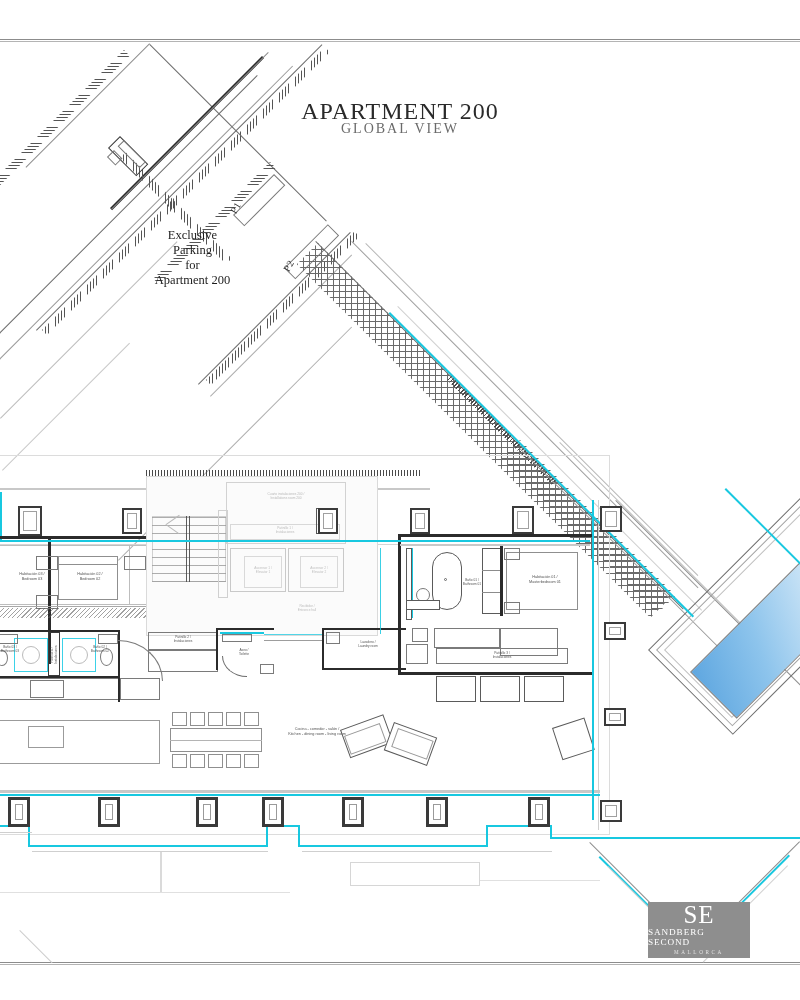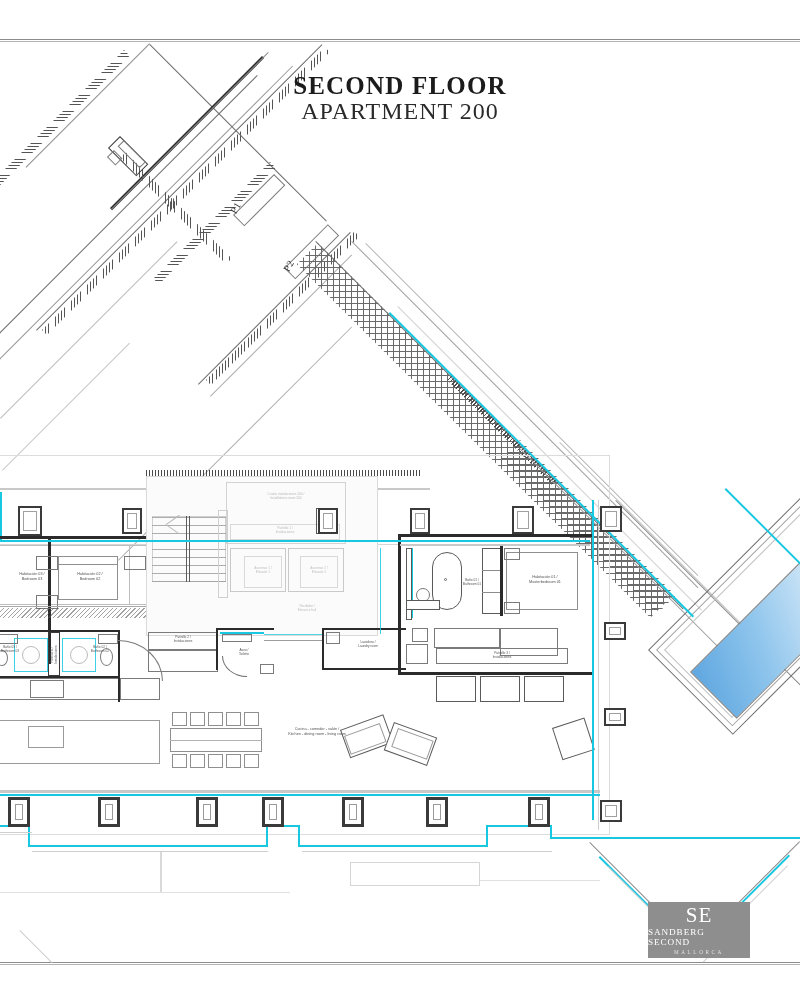--- a/index.html
+++ b/index.html
@@ -91,40 +91,40 @@
   }
 
   
   .fur{position:absolute;border:.7px solid #5a5a5a;box-sizing:border-box;background:#fff;}
   .fur-l{position:absolute;border:.6px solid #8f8f8f;box-sizing:border-box;background:#fff;}
 
   
   .logo{position:absolute;left:648px;top:902px;width:102px;height:56px;
         background:#8e8e8e;z-index:60;display:flex;flex-direction:column;
         align-items:center;justify-content:center;color:#fff;}
-  .logo .mono{font-family:"Liberation Serif",serif;font-size:21px;letter-spacing:1px;line-height:20px;}
+  .logo .mono{font-family:"Liberation Serif",serif;font-size:25px;letter-spacing:1px;line-height:20px;}
   .logo .nm{font-size:9.2px;letter-spacing:.9px;margin-top:2px;}
   .logo .pl{font-size:5.2px;letter-spacing:2.6px;color:#e2e2e2;margin-top:2px;}
 </style>
 </head>
 <body>
 
 <div class="stage">
 
   <div class="rule rule-top">
       <i></i>
       <i></i>
     </div>
   <div class="rule rule-bot">
       <i></i>
       <i></i>
     </div>
 
-  <div class="t1">SECOND FLOOR</div>
   <div class="t2">APARTMENT 200</div>
+  <div class="t3">GLOBAL VIEW</div>
 
   <div class="ln" style="left:-40px;top:372px;width:420px;height:1px;transform-origin:0 0;transform:rotate(-45deg);"></div>
   <div class="ln" style="left:-40px;top:398px;width:470px;height:1px;transform-origin:0 0;transform:rotate(-45deg);background:#9a9a9a;"></div>
   <div class="ln" style="left:118px;top:560px;width:330px;height:1px;transform-origin:0 0;transform:rotate(-45deg);background:#b0b0b0;"></div>
 
   <div class="hatch-diag" style="position:absolute;left:42px;top:330px;width:400px;height:7px;transform-origin:0 0;transform:rotate(-45deg);"></div>
   <div class="ln" style="left:36px;top:330px;width:404px;height:1px;transform-origin:0 0;transform:rotate(-45deg);"></div>
 
   <div class="ln" style="left:150px;top:44px;width:250px;height:1px;transform-origin:0 0;transform:rotate(45deg);"></div>
   <div class="ln" style="left:150px;top:44px;width:175px;height:1px;transform-origin:0 0;transform:rotate(135deg);background:#8d8d8d;"></div>
@@ -138,20 +138,26 @@
   <div class="box-d" style="left:120px;top:136px;width:40px;height:17px;transform-origin:0 0;transform:rotate(45deg);"></div>
   <div class="box" style="left:124px;top:140px;width:31px;height:9px;transform-origin:0 0;transform:rotate(45deg);"></div>
   <div class="box" style="left:114px;top:150px;width:12px;height:10px;transform-origin:0 0;transform:rotate(45deg);"></div>
 
   <div class="box" style="left:233px;top:215px;width:58px;height:16px;transform-origin:0 0;transform:rotate(-45deg);"></div>
   <div class="pstall" style="left:228px;top:210px;transform-origin:0 0;transform:rotate(-60deg);">P1</div>
 
   <div class="box" style="left:284px;top:268px;width:62px;height:16px;transform-origin:0 0;transform:rotate(-45deg);"></div>
   <div class="pstall" style="left:281px;top:268px;transform-origin:0 0;transform:rotate(-60deg);">P2</div>
 
+  <div class="park-note">
+    <div>Exclusive</div>
+    <div>Parking</div>
+    <div>for</div>
+    <div>Apartment 200</div>
+  </div>
 
   <div class="hatch-diag" style="position:absolute;left:206px;top:380px;width:210px;height:7px;transform-origin:0 0;transform:rotate(-45deg);"></div>
   <div class="ln" style="left:198px;top:384px;width:215px;height:1px;transform-origin:0 0;transform:rotate(-45deg);"></div>
   <div class="ln" style="left:210px;top:396px;width:200px;height:1px;transform-origin:0 0;transform:rotate(-45deg);background:#aeaeae;"></div>
   <div class="ln" style="left:0px;top:418px;width:250px;height:1px;transform-origin:0 0;transform:rotate(-45deg);background:#bcbcbc;"></div>
   <div class="ln" style="left:2px;top:470px;width:180px;height:1px;transform-origin:0 0;transform:rotate(-45deg);background:#c9c9c9;"></div>
 
   <div class="hatch-cross" style="position:absolute;left:318px;top:243px;width:500px;height:30px;transform-origin:0 0;transform:rotate(45deg);"></div>
   <div class="ln" style="left:316px;top:241px;width:520px;height:1px;transform-origin:0 0;transform:rotate(45deg);"></div>
   <div class="ln" style="left:352px;top:241px;width:490px;height:1px;transform-origin:0 0;transform:rotate(45deg);background:#9f9f9f;"></div>

